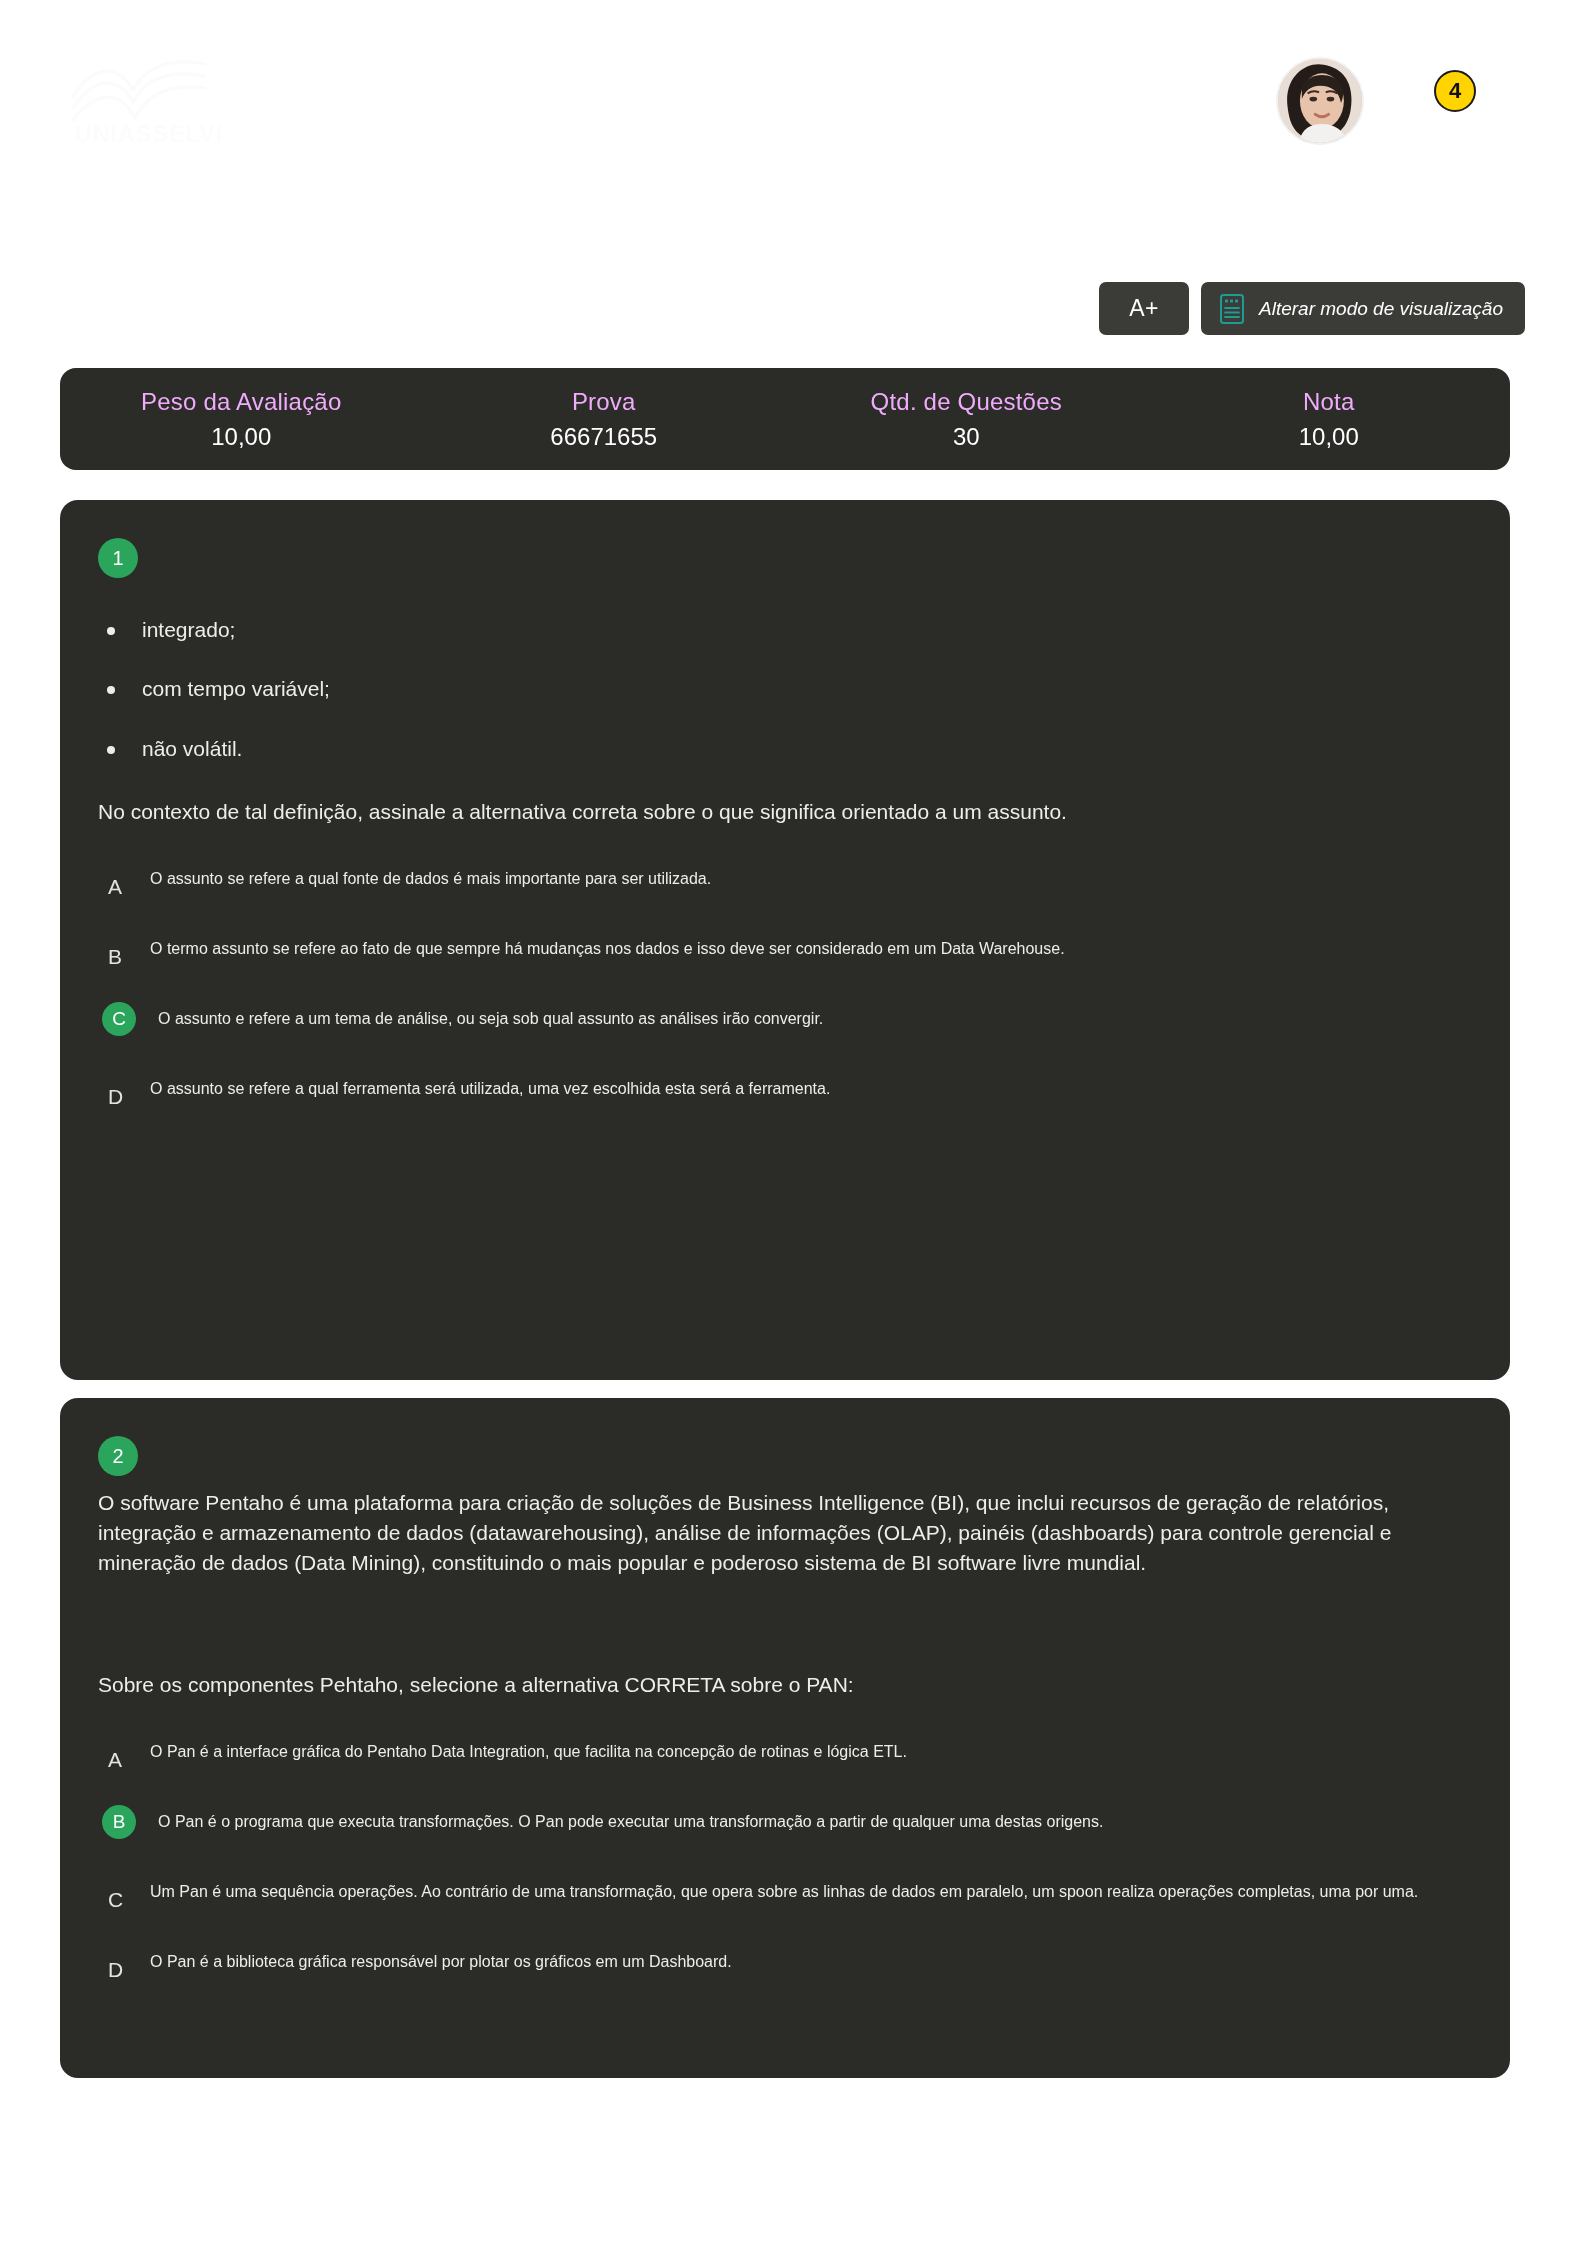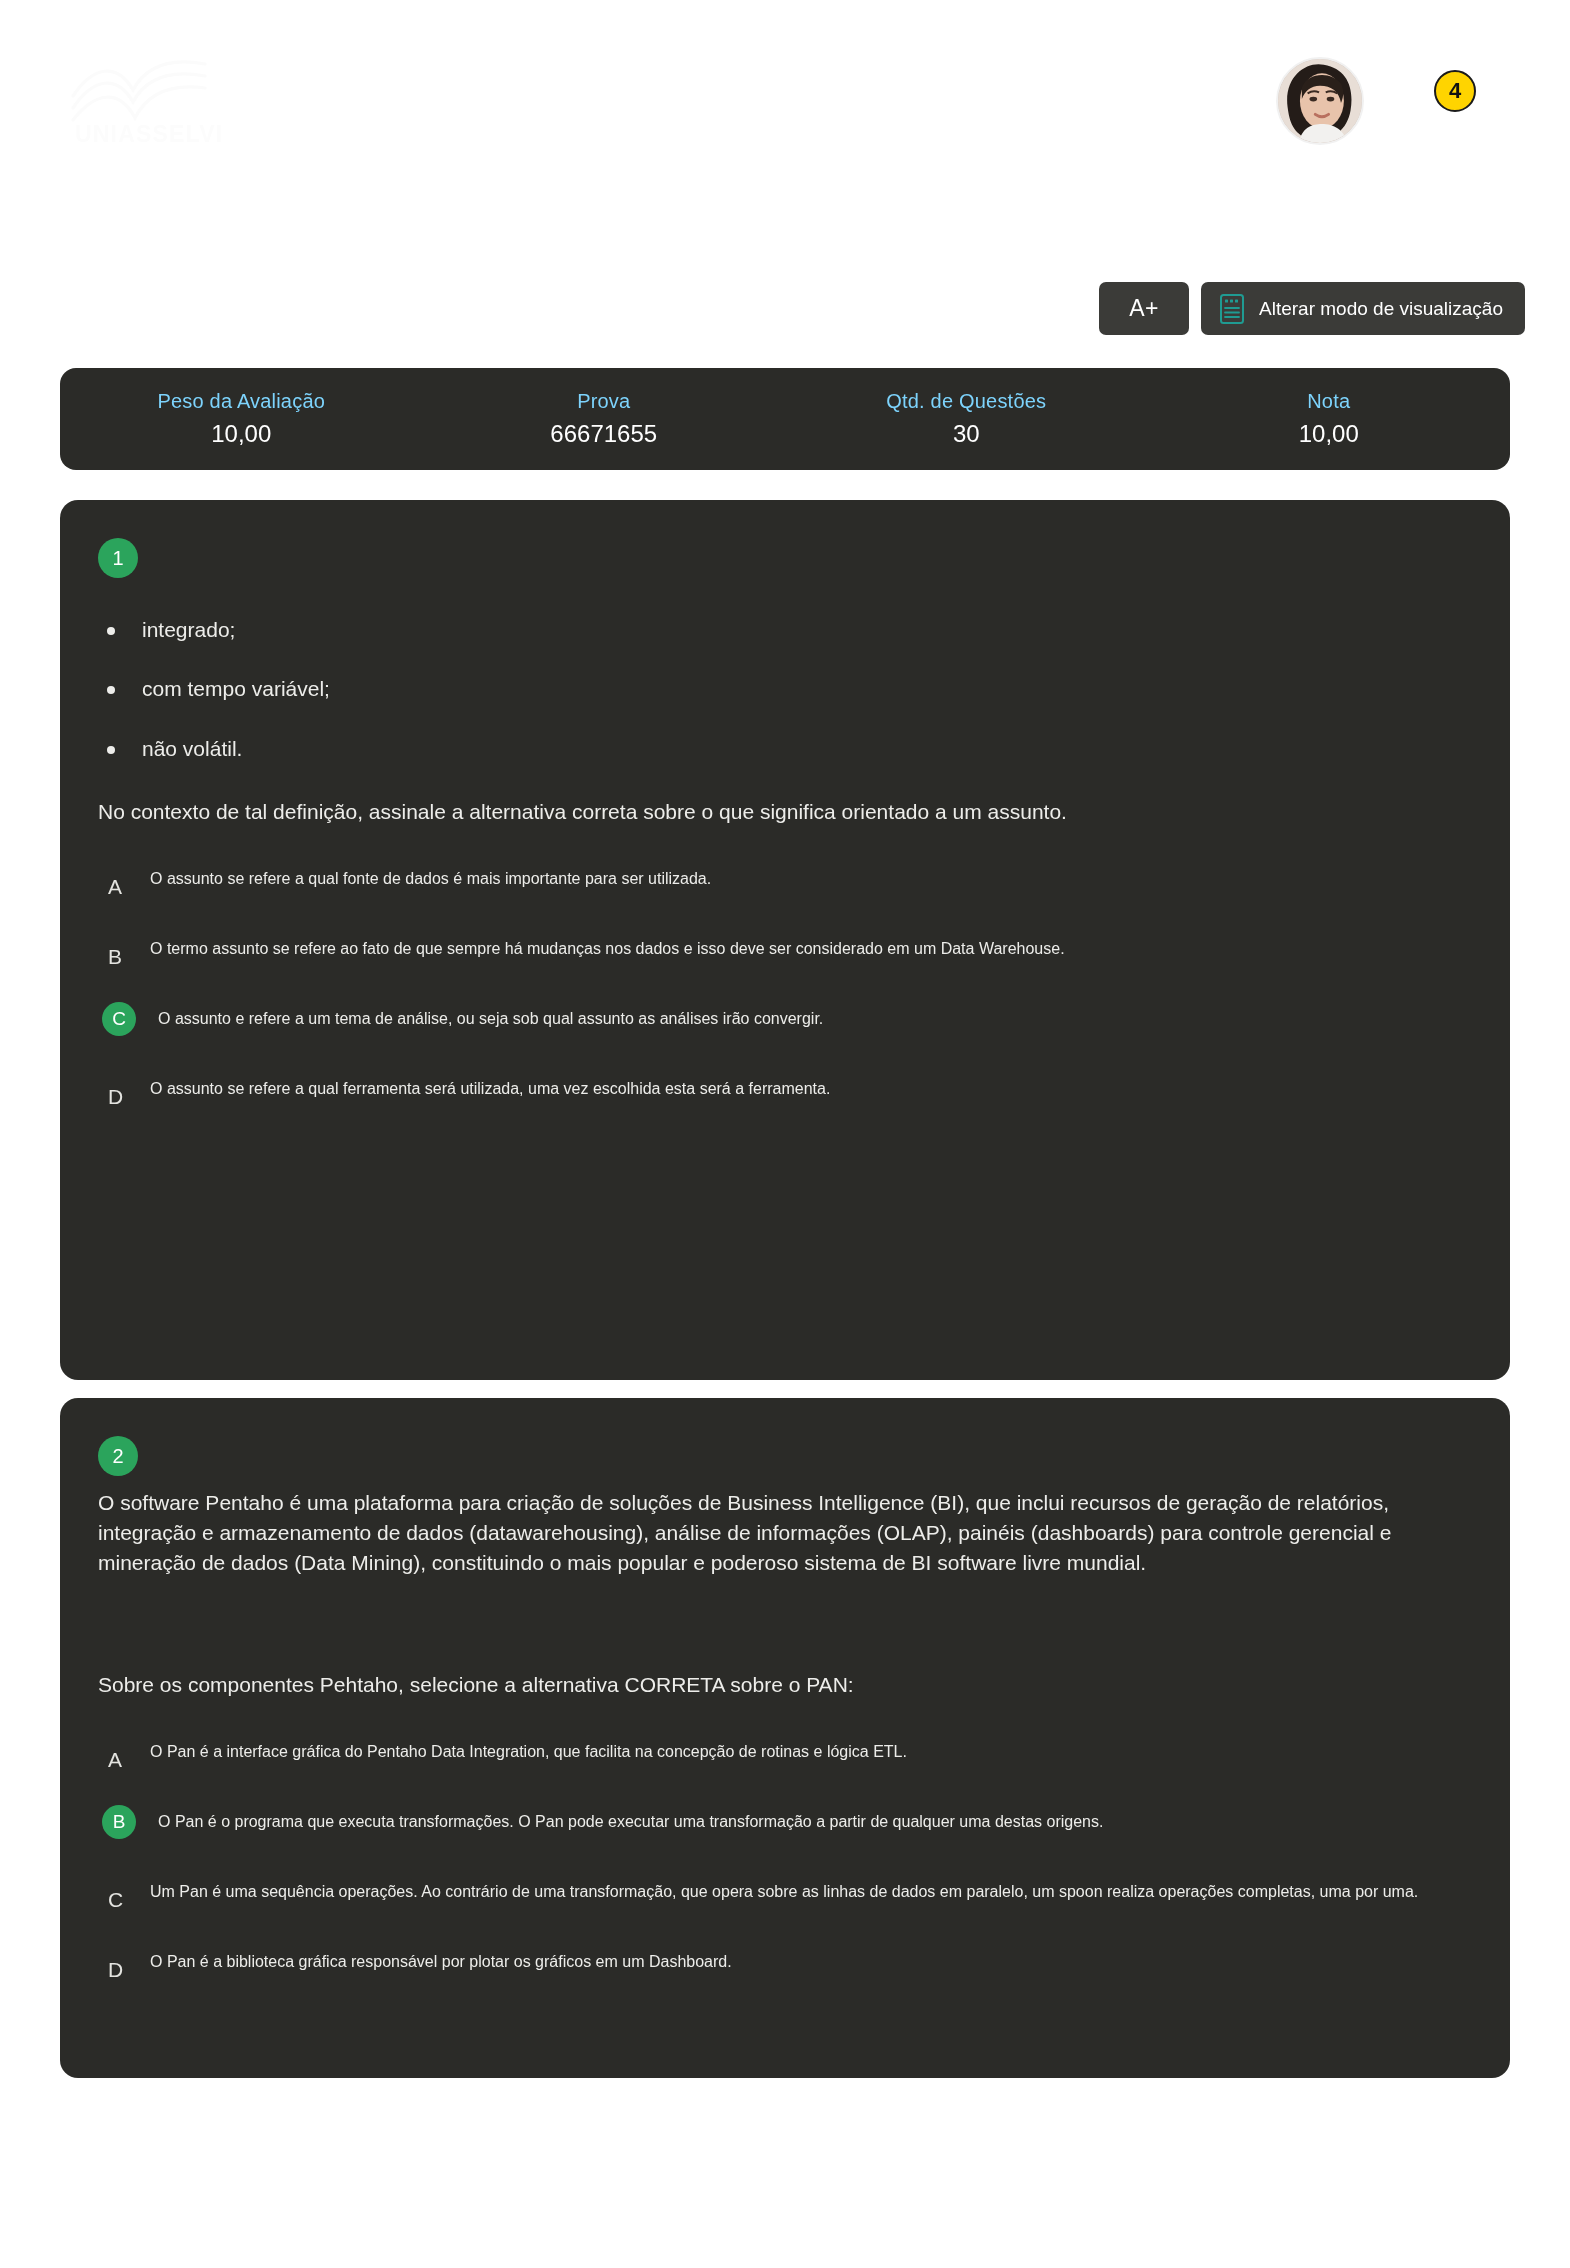--- a/index.html
+++ b/index.html
@@ -93,20 +93,21 @@
     font-weight: 500;
     letter-spacing: 0.5px;
   }
 
   .btn-viewmode {
     height: 53px;
     padding: 0 22px 0 18px;
     gap: 14px;
     font-size: 19px;
     font-weight: 500;
+    font-style: italic;
   }
 
   .doc-icon { width: 26px; height: 32px; flex: 0 0 auto; }
 
   
   .infobar {
     position: absolute;
     left: 60px;
     top: 368px;
     width: 1450px;
@@ -119,22 +120,22 @@
 
   .info-cell {
     flex: 1 1 0;
     text-align: center;
     display: flex;
     flex-direction: column;
     gap: 7px;
   }
 
   .info-label {
-    font-size: 20px;
-    color: #7dd3fc;
+    font-size: 24px;
+    color: #f0abfc;
     font-weight: 300;
     letter-spacing: 0.2px;
   }
 
   .info-value {
     font-size: 24px;
     color: #ffffff;
     font-weight: 400;
     text-align: center;
   }

